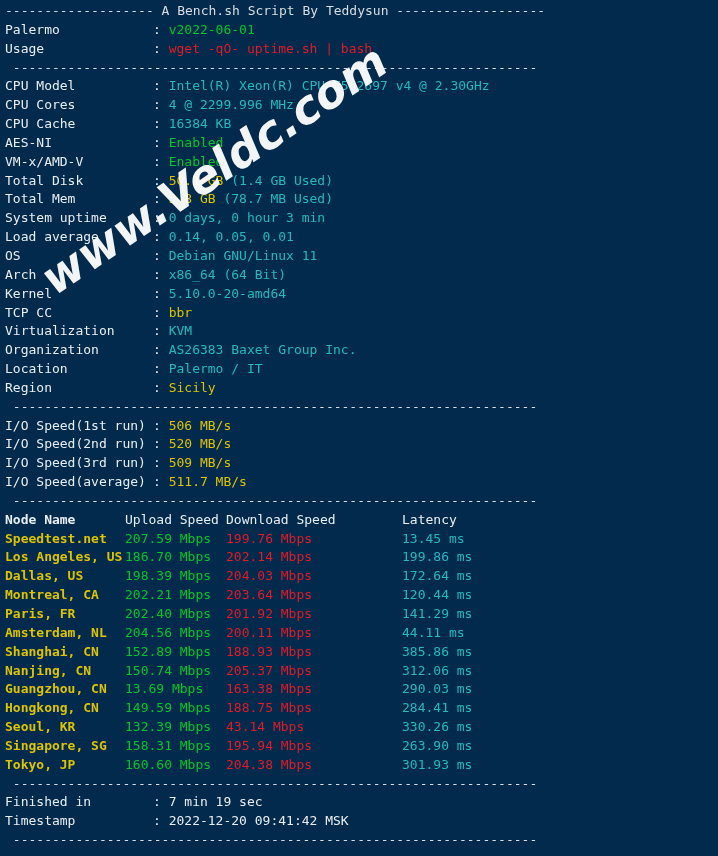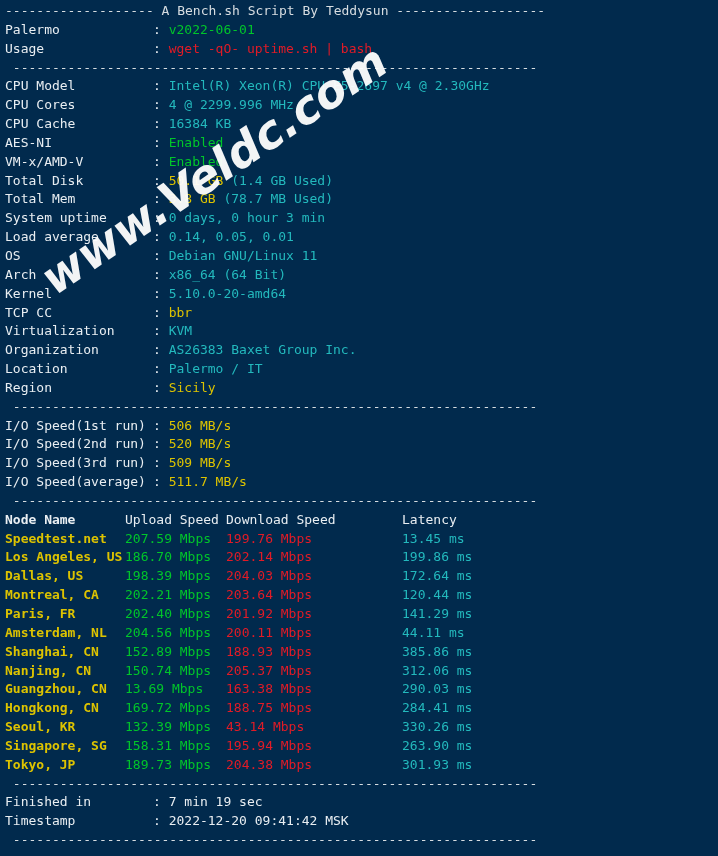--- a/index.html
+++ b/index.html
@@ -122,24 +122,24 @@
     <div id="speedtest-block">
         <div class="row"><span class="col-node c-yellow">Speedtest.net</span><span class="col-up c-green">207.59 Mbps</span><span class="col-down c-red">199.76 Mbps</span><span class="col-lat c-cyan">13.45 ms</span></div>
         <div class="row"><span class="col-node c-yellow">Los Angeles, US</span><span class="col-up c-green">186.70 Mbps</span><span class="col-down c-red">202.14 Mbps</span><span class="col-lat c-cyan">199.86 ms</span></div>
         <div class="row"><span class="col-node c-yellow">Dallas, US</span><span class="col-up c-green">198.39 Mbps</span><span class="col-down c-red">204.03 Mbps</span><span class="col-lat c-cyan">172.64 ms</span></div>
         <div class="row"><span class="col-node c-yellow">Montreal, CA</span><span class="col-up c-green">202.21 Mbps</span><span class="col-down c-red">203.64 Mbps</span><span class="col-lat c-cyan">120.44 ms</span></div>
         <div class="row"><span class="col-node c-yellow">Paris, FR</span><span class="col-up c-green">202.40 Mbps</span><span class="col-down c-red">201.92 Mbps</span><span class="col-lat c-cyan">141.29 ms</span></div>
         <div class="row"><span class="col-node c-yellow">Amsterdam, NL</span><span class="col-up c-green">204.56 Mbps</span><span class="col-down c-red">200.11 Mbps</span><span class="col-lat c-cyan">44.11 ms</span></div>
         <div class="row"><span class="col-node c-yellow">Shanghai, CN</span><span class="col-up c-green">152.89 Mbps</span><span class="col-down c-red">188.93 Mbps</span><span class="col-lat c-cyan">385.86 ms</span></div>
         <div class="row"><span class="col-node c-yellow">Nanjing, CN</span><span class="col-up c-green">150.74 Mbps</span><span class="col-down c-red">205.37 Mbps</span><span class="col-lat c-cyan">312.06 ms</span></div>
         <div class="row"><span class="col-node c-yellow">Guangzhou, CN</span><span class="col-up c-green">13.69 Mbps</span><span class="col-down c-red">163.38 Mbps</span><span class="col-lat c-cyan">290.03 ms</span></div>
-        <div class="row"><span class="col-node c-yellow">Hongkong, CN</span><span class="col-up c-green">169.72 Mbps</span><span class="col-down c-red">188.75 Mbps</span><span class="col-lat c-cyan">284.41 ms</span></div>
+        <div class="row"><span class="col-node c-yellow">Hongkong, CN</span><span class="col-up c-green">149.59 Mbps</span><span class="col-down c-red">188.75 Mbps</span><span class="col-lat c-cyan">284.41 ms</span></div>
         <div class="row"><span class="col-node c-yellow">Seoul, KR</span><span class="col-up c-green">132.39 Mbps</span><span class="col-down c-red">43.14 Mbps</span><span class="col-lat c-cyan">330.26 ms</span></div>
         <div class="row"><span class="col-node c-yellow">Singapore, SG</span><span class="col-up c-green">158.31 Mbps</span><span class="col-down c-red">195.94 Mbps</span><span class="col-lat c-cyan">263.90 ms</span></div>
-        <div class="row"><span class="col-node c-yellow">Tokyo, JP</span><span class="col-up c-green">189.73 Mbps</span><span class="col-down c-red">204.38 Mbps</span><span class="col-lat c-cyan">301.93 ms</span></div>
+        <div class="row"><span class="col-node c-yellow">Tokyo, JP</span><span class="col-up c-green">160.60 Mbps</span><span class="col-down c-red">204.38 Mbps</span><span class="col-lat c-cyan">301.93 ms</span></div>
       </div>
 
     <div class="row"><span class="c-sep"> -------------------------------------------------------------------</span></div>
 
     <div class="row"><span class="label c-white">Finished in</span><span class="c-white">: </span><span class="c-white">7 min 19 sec</span></div>
 
     <div class="row"><span class="label c-white">Timestamp</span><span class="c-white">: </span><span class="c-white">2022-12-20 09:41:42 MSK</span></div>
 
     <div class="row"><span class="c-sep"> -------------------------------------------------------------------</span></div>
 

